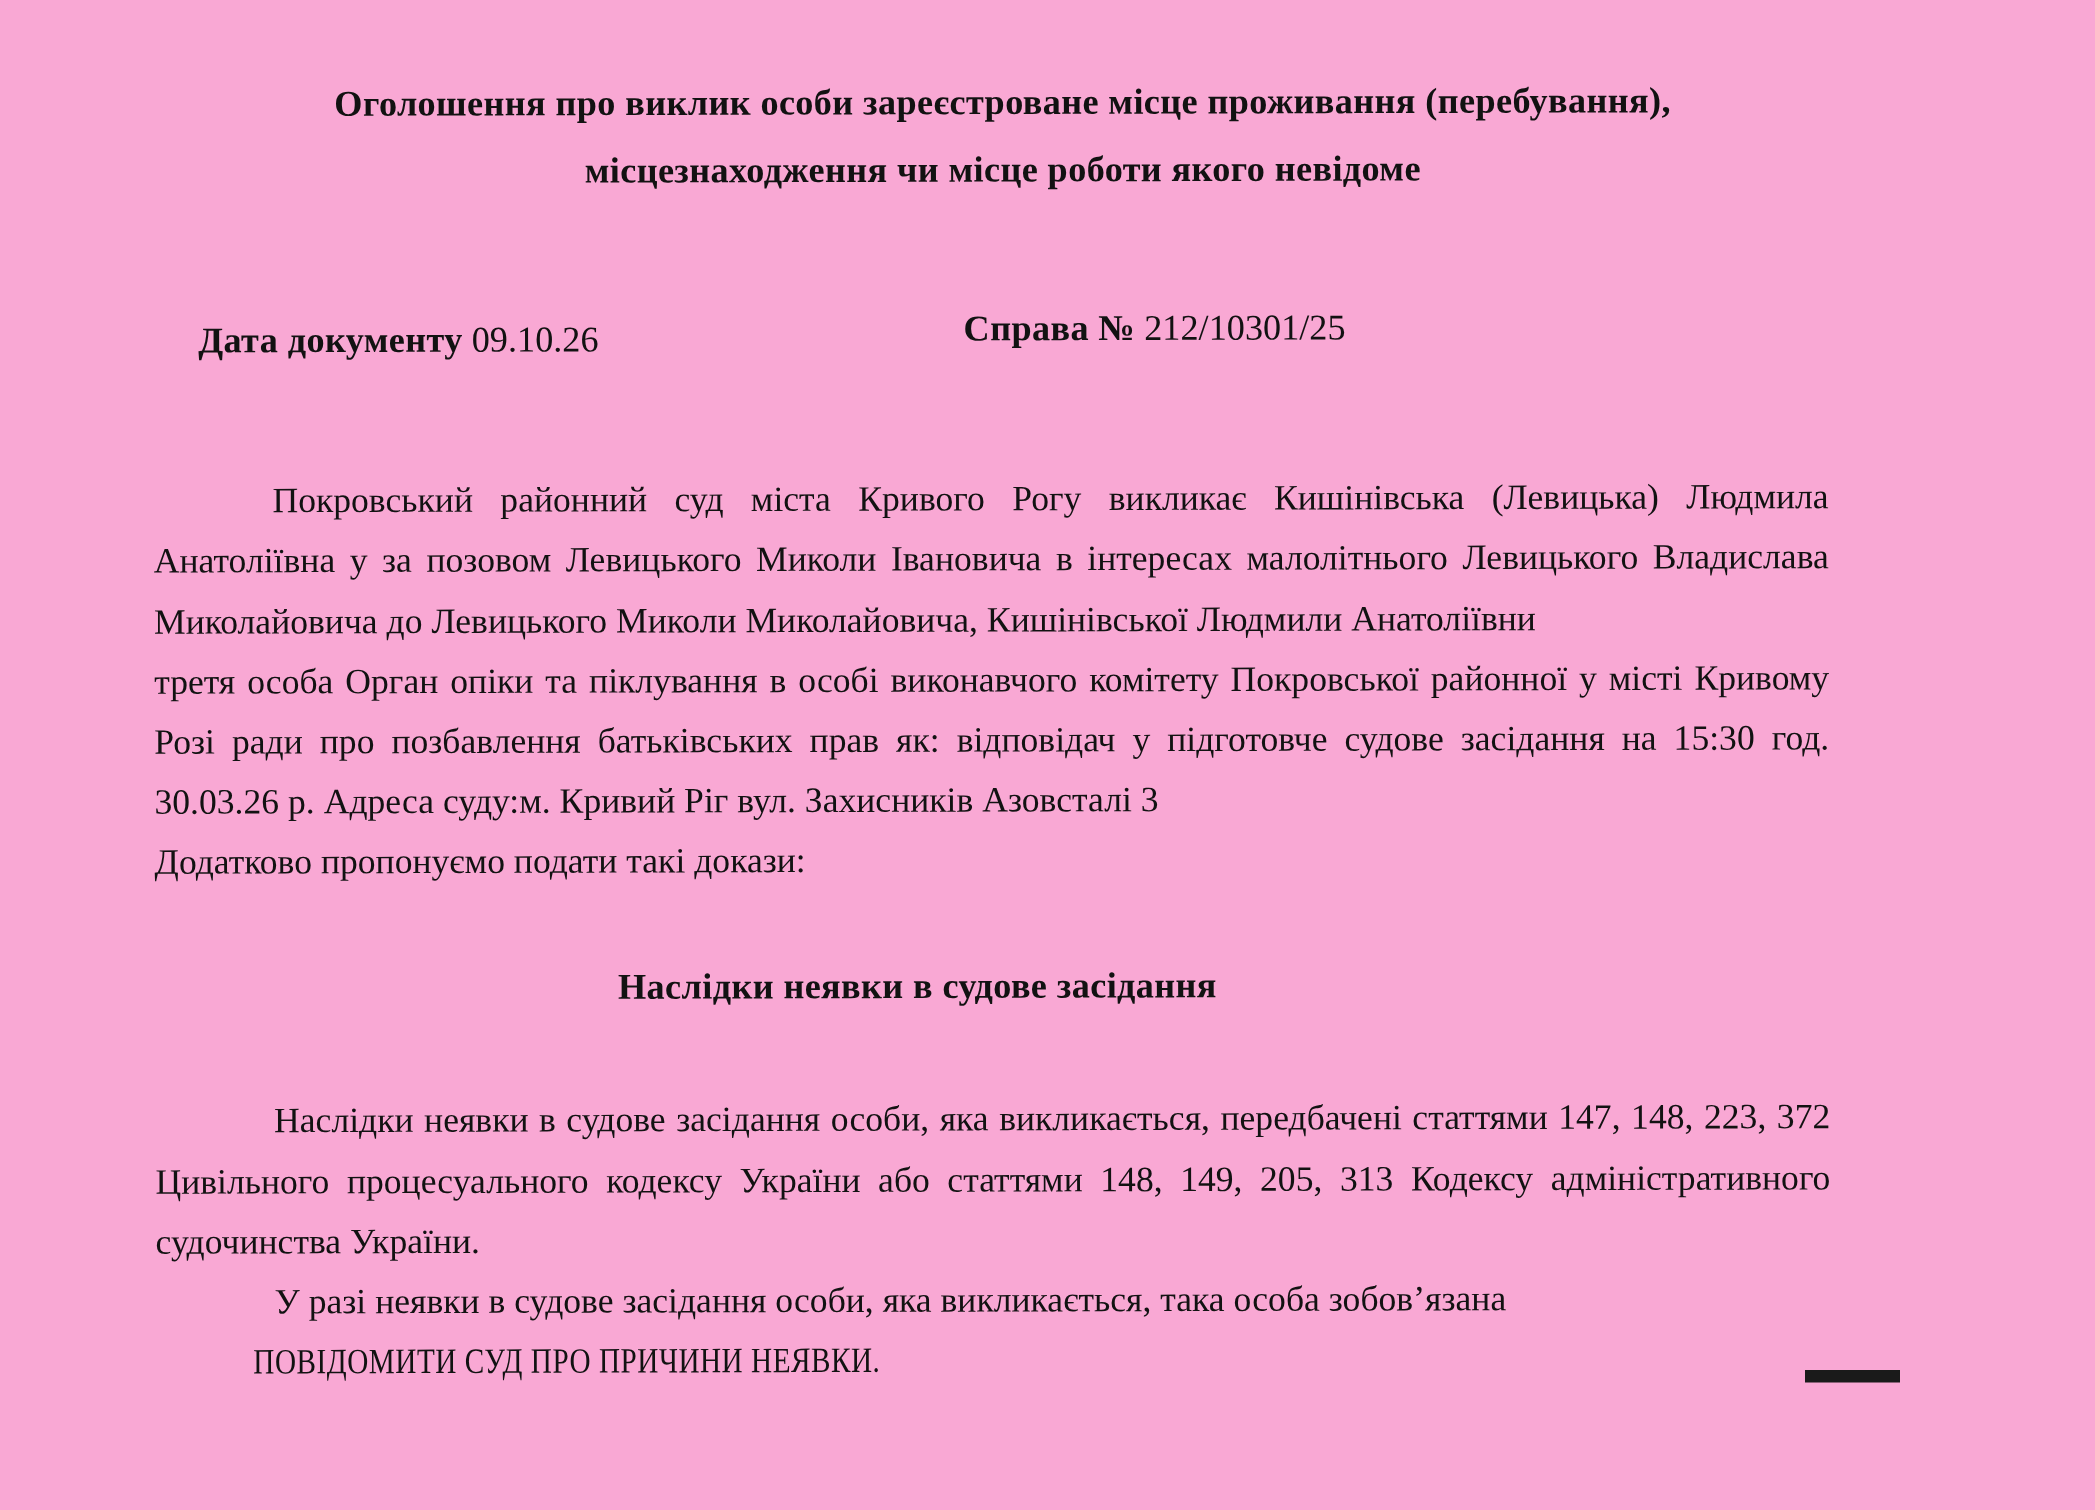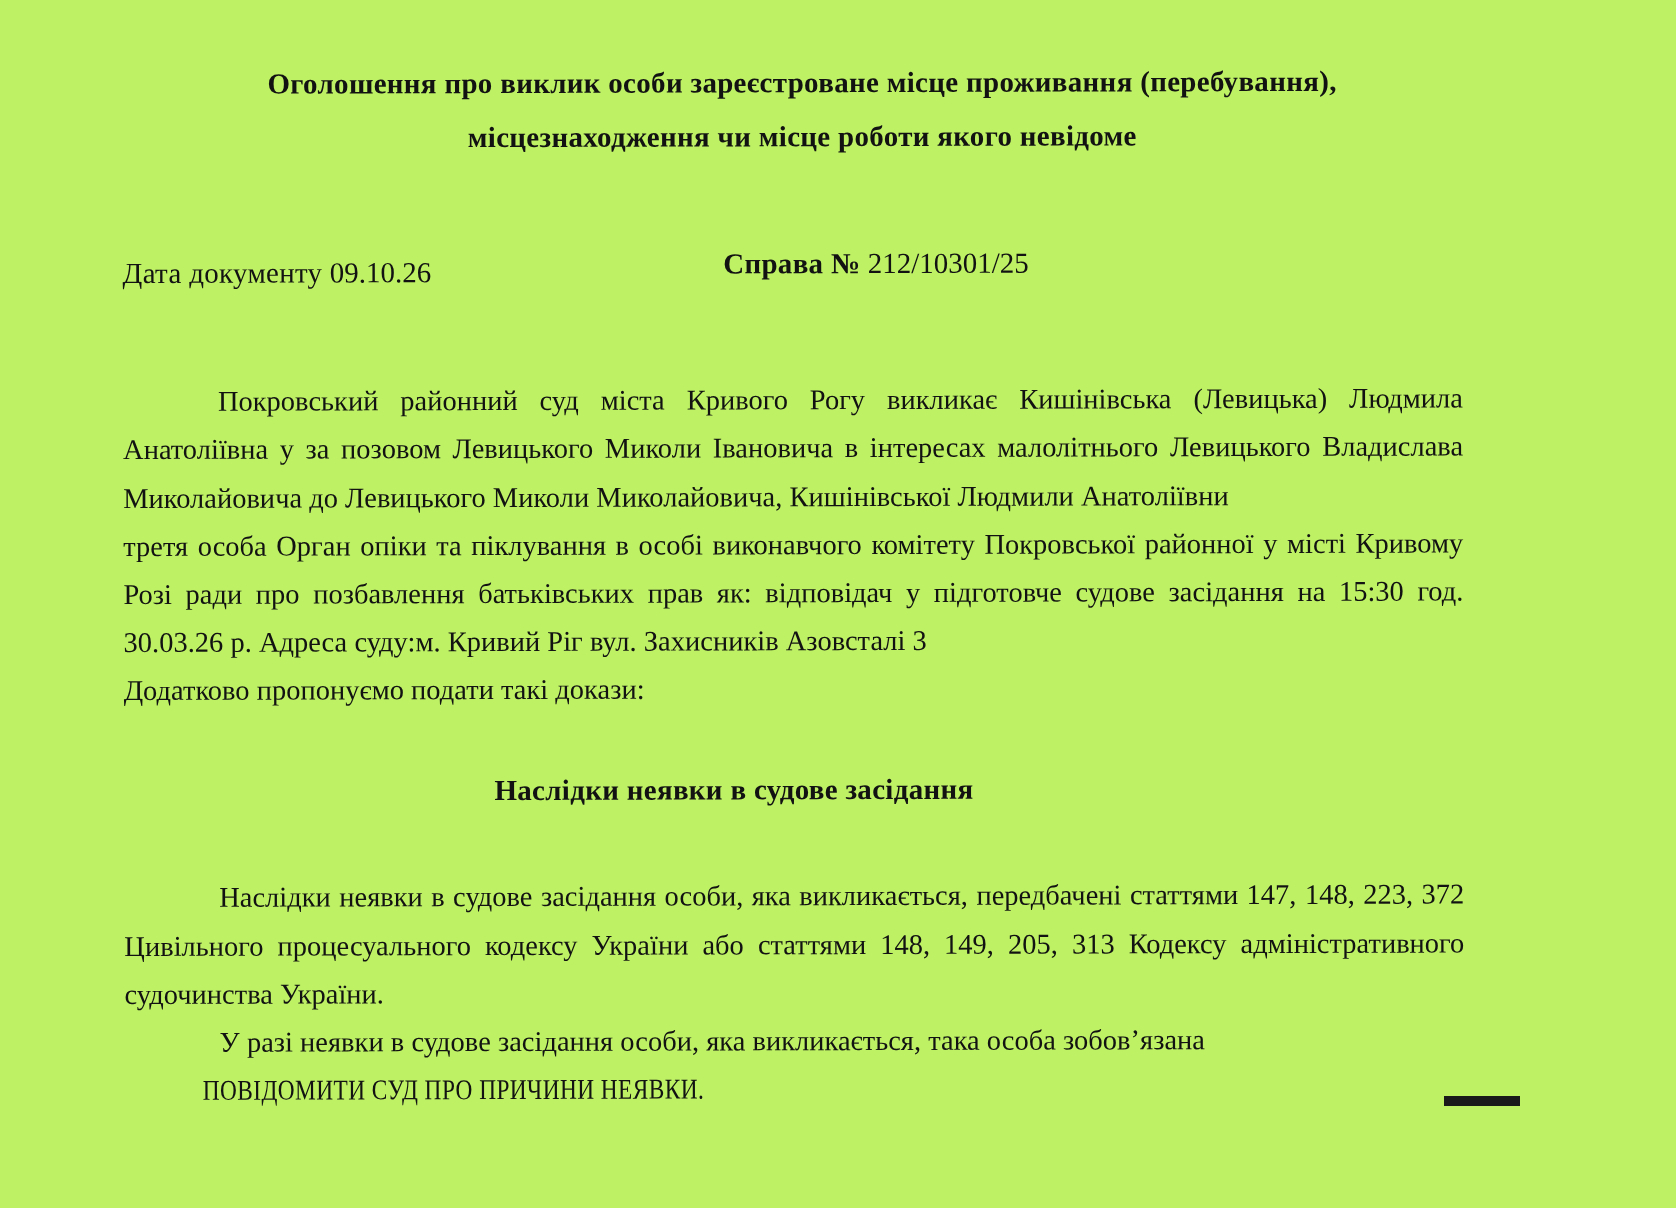--- a/index.html
+++ b/index.html
@@ -4,21 +4,21 @@
 <style>
   html, body {
     margin: 0;
     padding: 0;
     background: #ffffff;
   }
   .page {
     position: relative;
     width: 1676px;
     height: 1208px;
-    background: #bef264;
+    background: #f9a8d4;
     overflow: hidden;
     font-family: "Liberation Serif", "DejaVu Serif", serif;
     color: #121212;
   }
   .content {
     position: absolute;
     left: 122px;
     top: 58px;
     width: 1340px;
     transform: rotate(-0.15deg);
@@ -32,21 +32,21 @@
     letter-spacing: 0.3px;
     margin: 0 40px 0 60px;
   }
   .meta-row {
     display: flex;
     align-items: baseline;
     margin-top: 92px;
     font-size: 29px;
   }
   .meta-date { white-space: nowrap; }
-  .meta-date .label { font-weight: normal; letter-spacing: 0.3px; }
+  .meta-date .label { font-weight: bold; letter-spacing: 0.3px; margin-left: 36px; }
   .meta-case {
     white-space: nowrap;
     margin-left: 292px;
     position: relative;
     top: -8px;
   }
   .meta-case .label { font-weight: bold; letter-spacing: 0.3px; }
   .body-block {
     margin-top: 88px;
     font-size: 28.5px;

